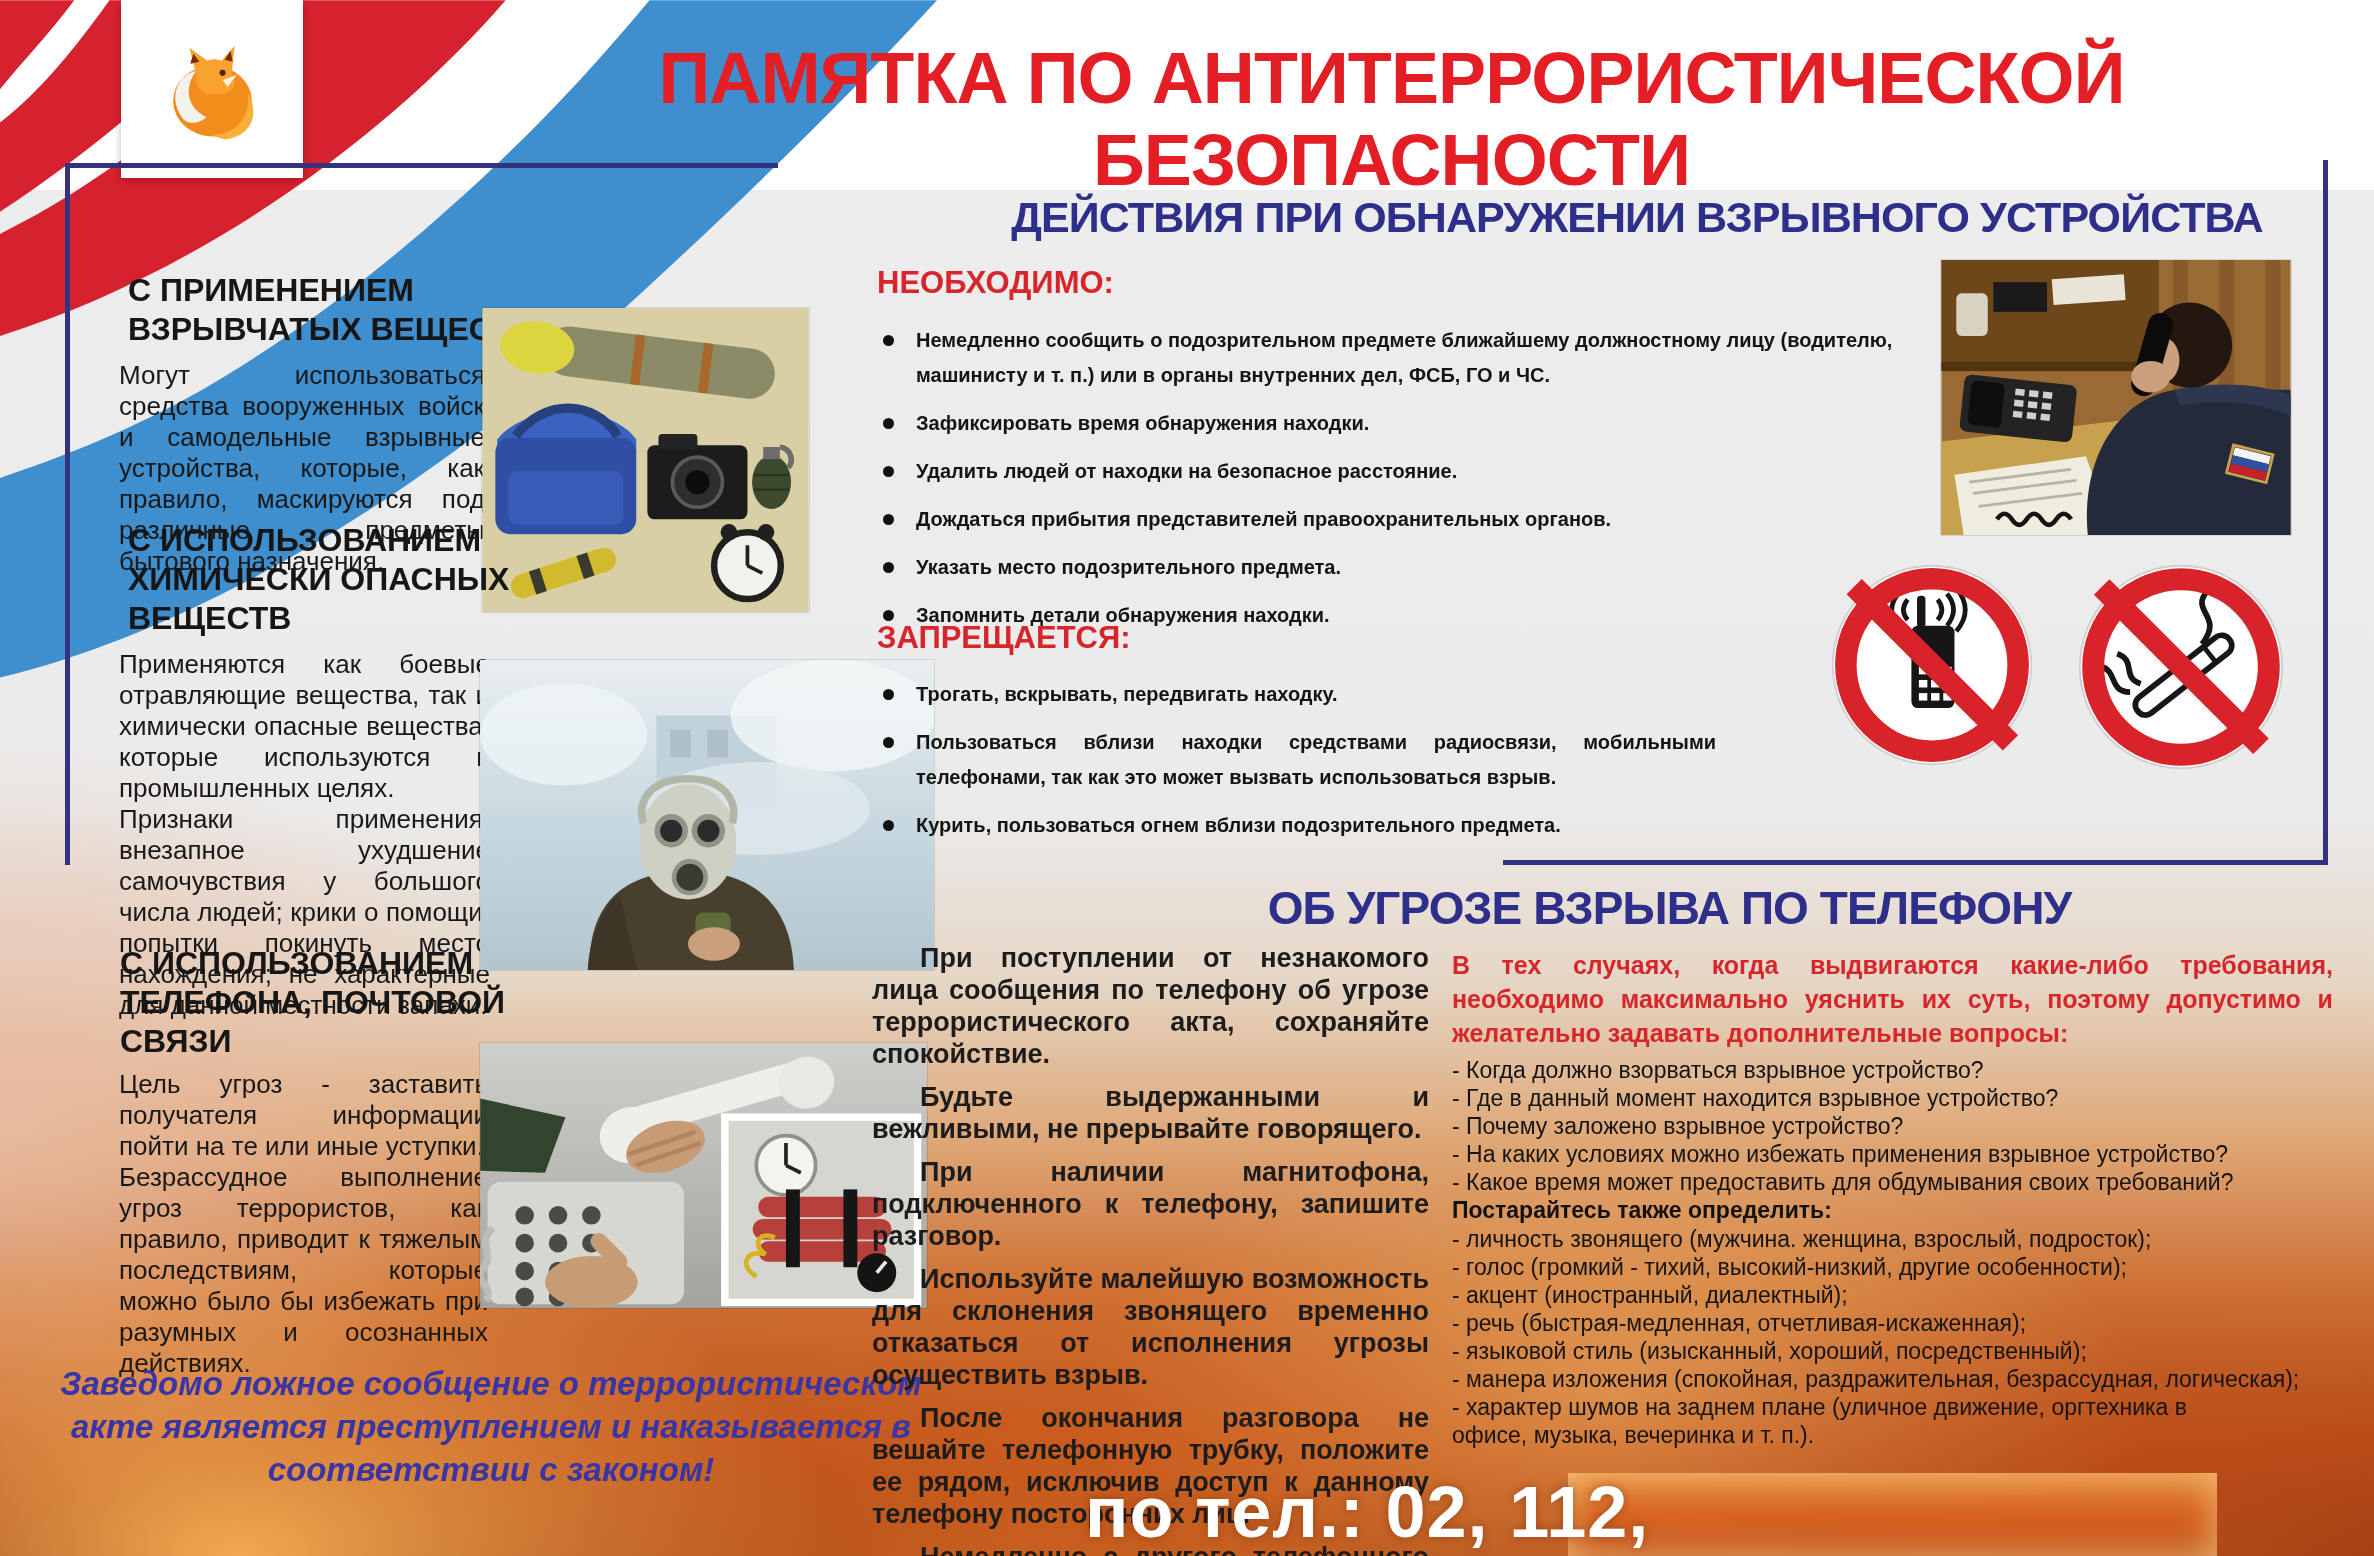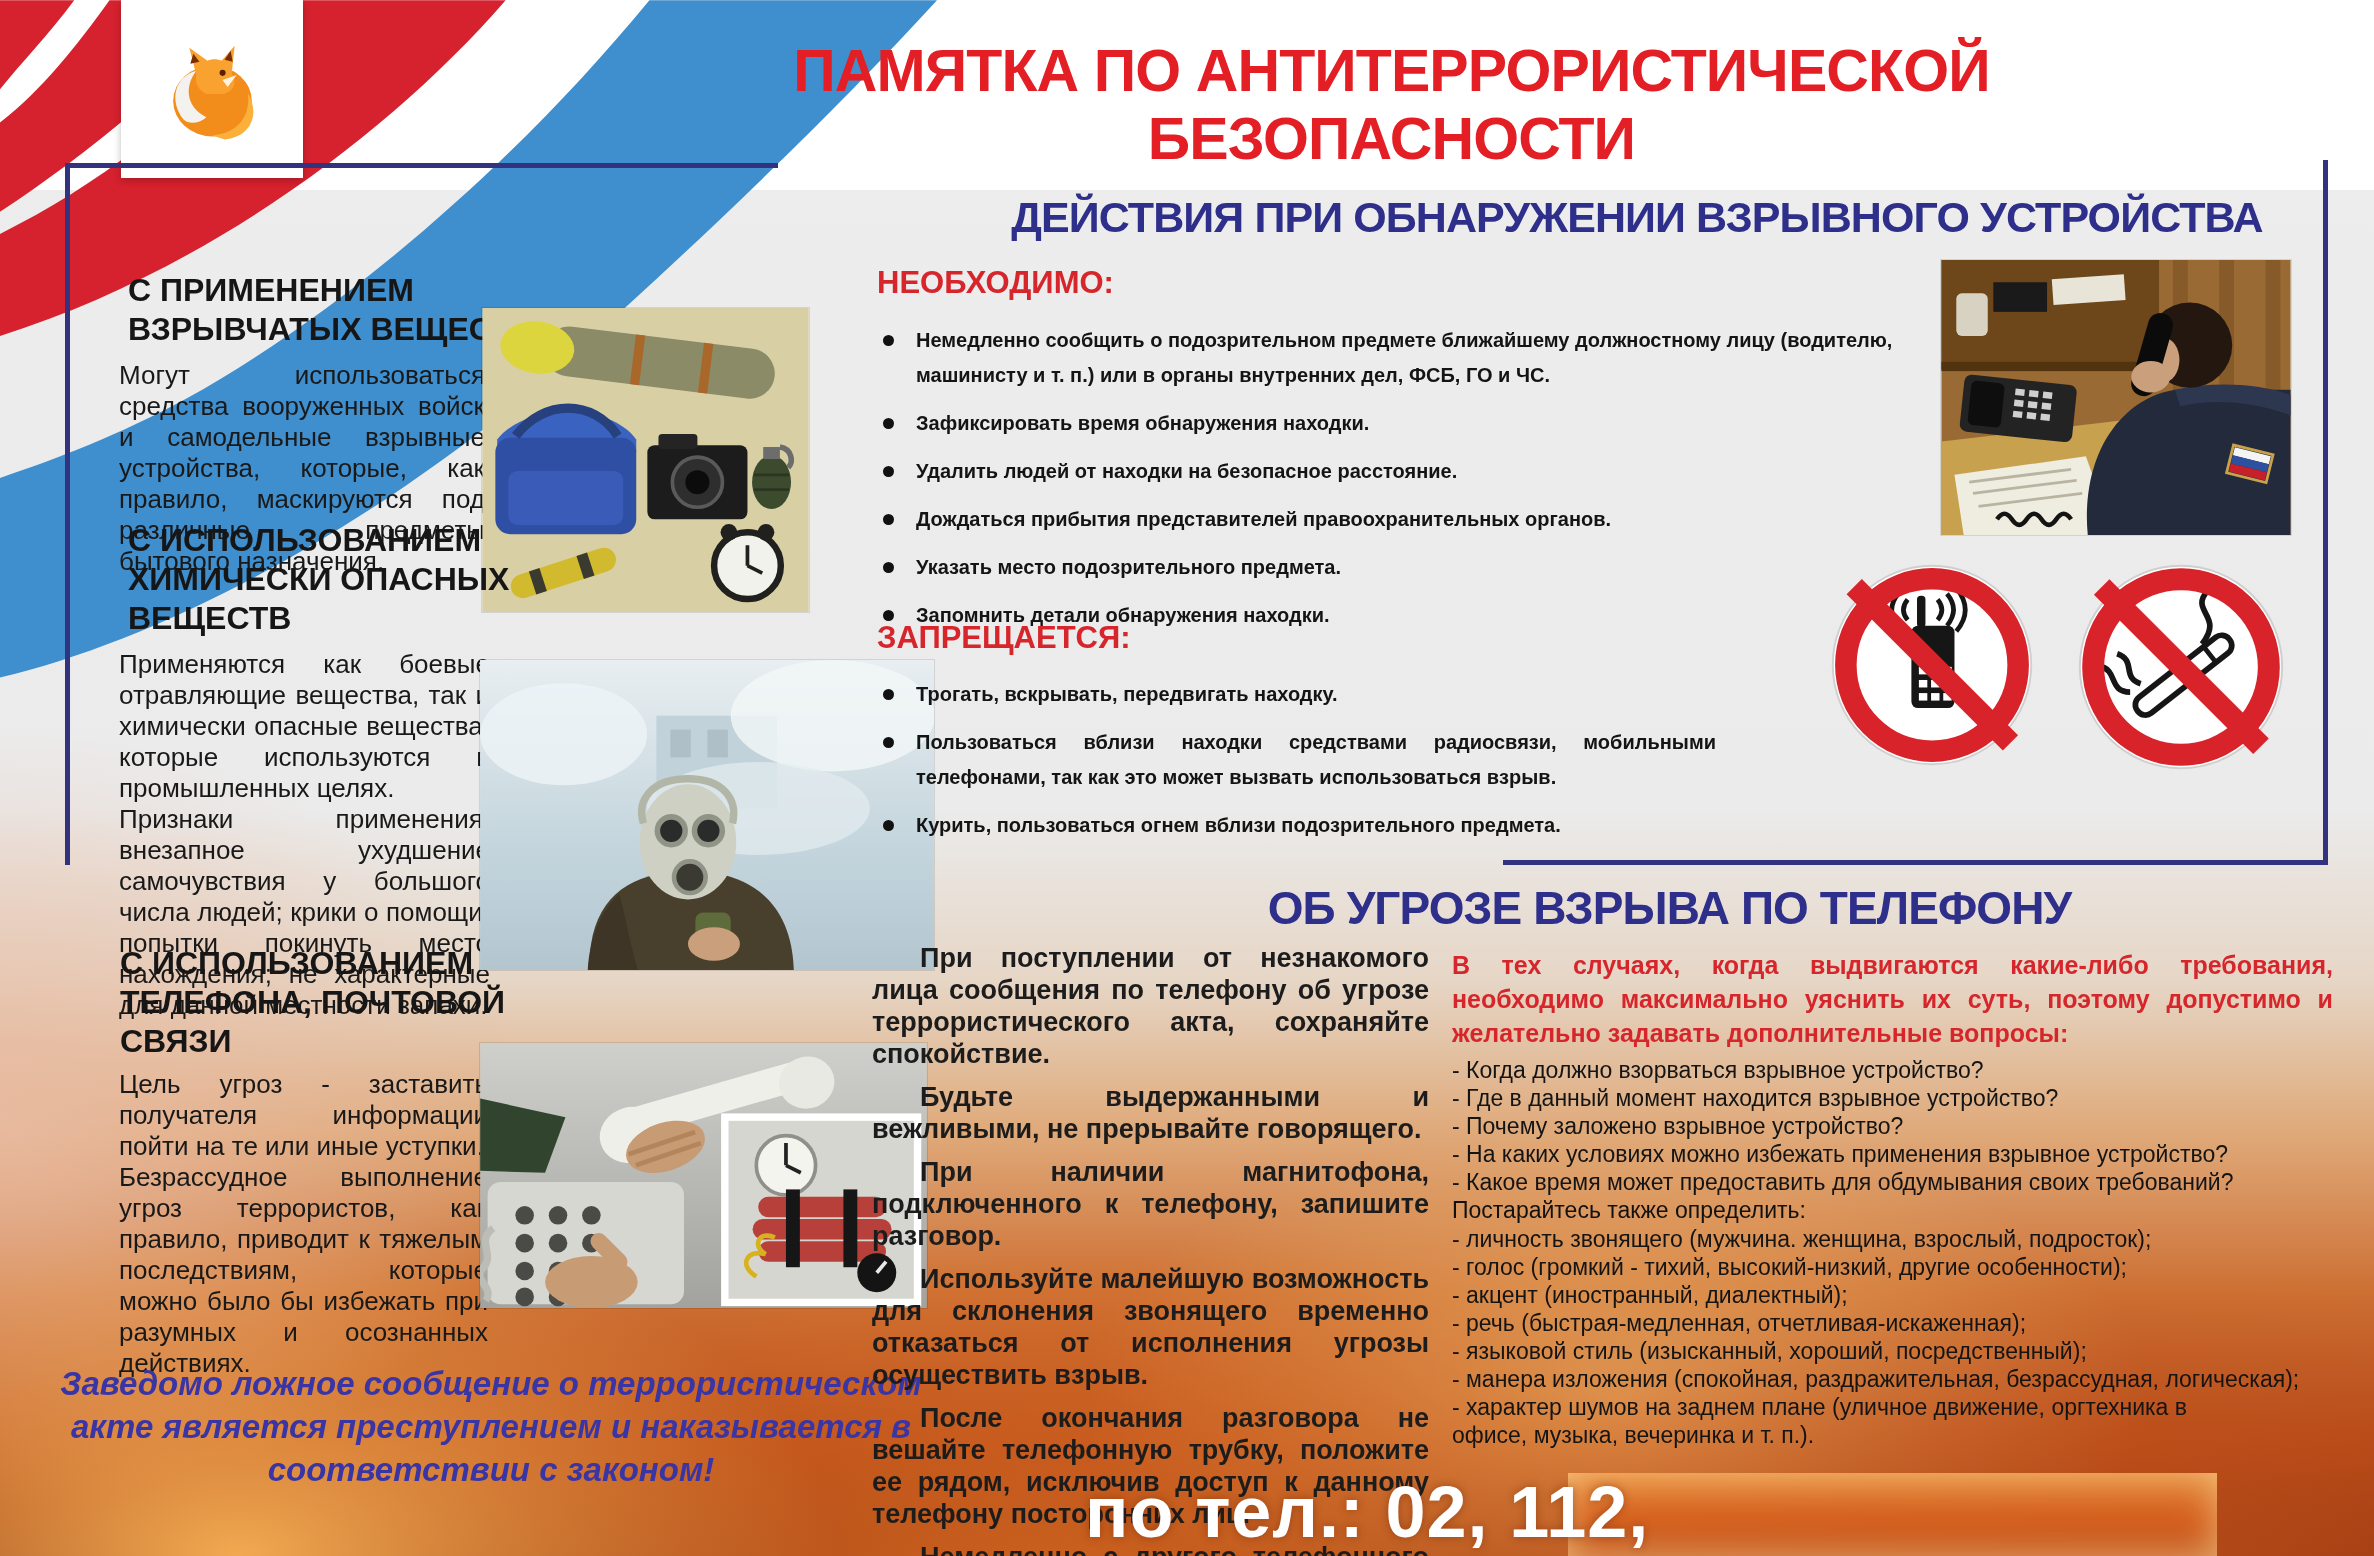--- a/index.html
+++ b/index.html
@@ -15,41 +15,41 @@
       linear-gradient(180deg,#ededed 0%,#ebebeb 52%,#e6d6c6 63%,#dfa878 73%,#cd7034 83%,#b04416 93%,#872a0c 100%);
   }
   .abs{position:absolute;}
   .white-head{left:0;top:0;width:2375px;height:190px;background:#ffffff;}
   .bright-fire{left:1568px;top:1473px;width:649px;height:83px;
     background:linear-gradient(180deg,#e98a3a,#d8621f 55%,#c14e18);
     box-shadow:inset 0 0 37px rgba(255,220,150,.8);opacity:.9;}
   .logo-strip{left:121px;top:0;width:182px;height:178px;background:#ffffff;
     box-shadow:0 2.8px 7.4px rgba(0,0,0,.25);display:flex;align-items:center;justify-content:center;}
   .main-title{left:575px;top:37px;width:1633px;text-align:center;
-    font-size:59px;font-weight:700;letter-spacing:-0.9px;color:var(--red);}
+    font-size:72px;font-weight:700;letter-spacing:-0.9px;color:var(--red);}
   .sec-title{font-weight:700;color:var(--navy);text-align:center;letter-spacing:-0.9px;}
   .lp-title{left:83px;top:195px;width:826px;font-size:46px;}
   .rp-title{left:955px;top:193px;width:1364px;font-size:43px;}
   .pt-title{left:1011px;top:881px;width:1317px;font-size:46px;}
   .bar{background:var(--frame);}
   .lp-btop{left:65px;top:163px;width:713px;height:4.6px;}
   .lp-bleft{left:65px;top:163px;width:4.6px;height:702px;}
   .rp-bright{left:2323px;top:160px;width:4.6px;height:704px;}
   .rp-bbottom{left:1503px;top:860px;width:825px;height:4.6px;}
   .lhead{font-size:32px;line-height:39px;font-weight:700;color:#161616;}
   .lpar{font-size:26px;line-height:31px;color:#191919;text-align:justify;}
   .alert-head{font-size:31px;font-weight:700;color:var(--alert);}
   .blist{display:flex;flex-direction:column;gap:13px;}
   .blt{position:relative;padding-left:39px;font-size:20px;line-height:35px;font-weight:700;color:#141414;}
   .blt::before{content:"";position:absolute;left:5.6px;top:12px;width:11px;height:11px;border-radius:50%;background:#111;}
   .advice p{margin:0 0 11px 0;font-size:27px;line-height:32px;font-weight:700;color:#1c1c1c;
     text-align:justify;text-indent:48px;}
   .qintro{font-size:25px;line-height:34px;font-weight:700;color:var(--alert);text-align:justify;margin:0 0 5.6px 0;}
   .qitem{font-size:23px;line-height:28px;color:#141414;}
-  .dhead{font-size:23px;line-height:29px;font-weight:400;color:#111;}
+  .dhead{font-size:23px;line-height:29px;font-weight:700;color:#111;}
   .note{left:33px;top:1362px;width:916px;text-align:center;font-size:33px;line-height:43px;
     font-weight:700;font-style:italic;color:var(--note);}
   .hotline{left:1085px;top:1471px;width:1020px;font-size:72px;font-weight:700;color:#ffffff;
     letter-spacing:0.9px;text-shadow:0 0 9.3px rgba(100,30,0,.45);}
   .photo{box-shadow:0 0 0 0.9px rgba(0,0,0,.12);}
 </style>
 </head>
 <body>
 
 <div class="poster">

